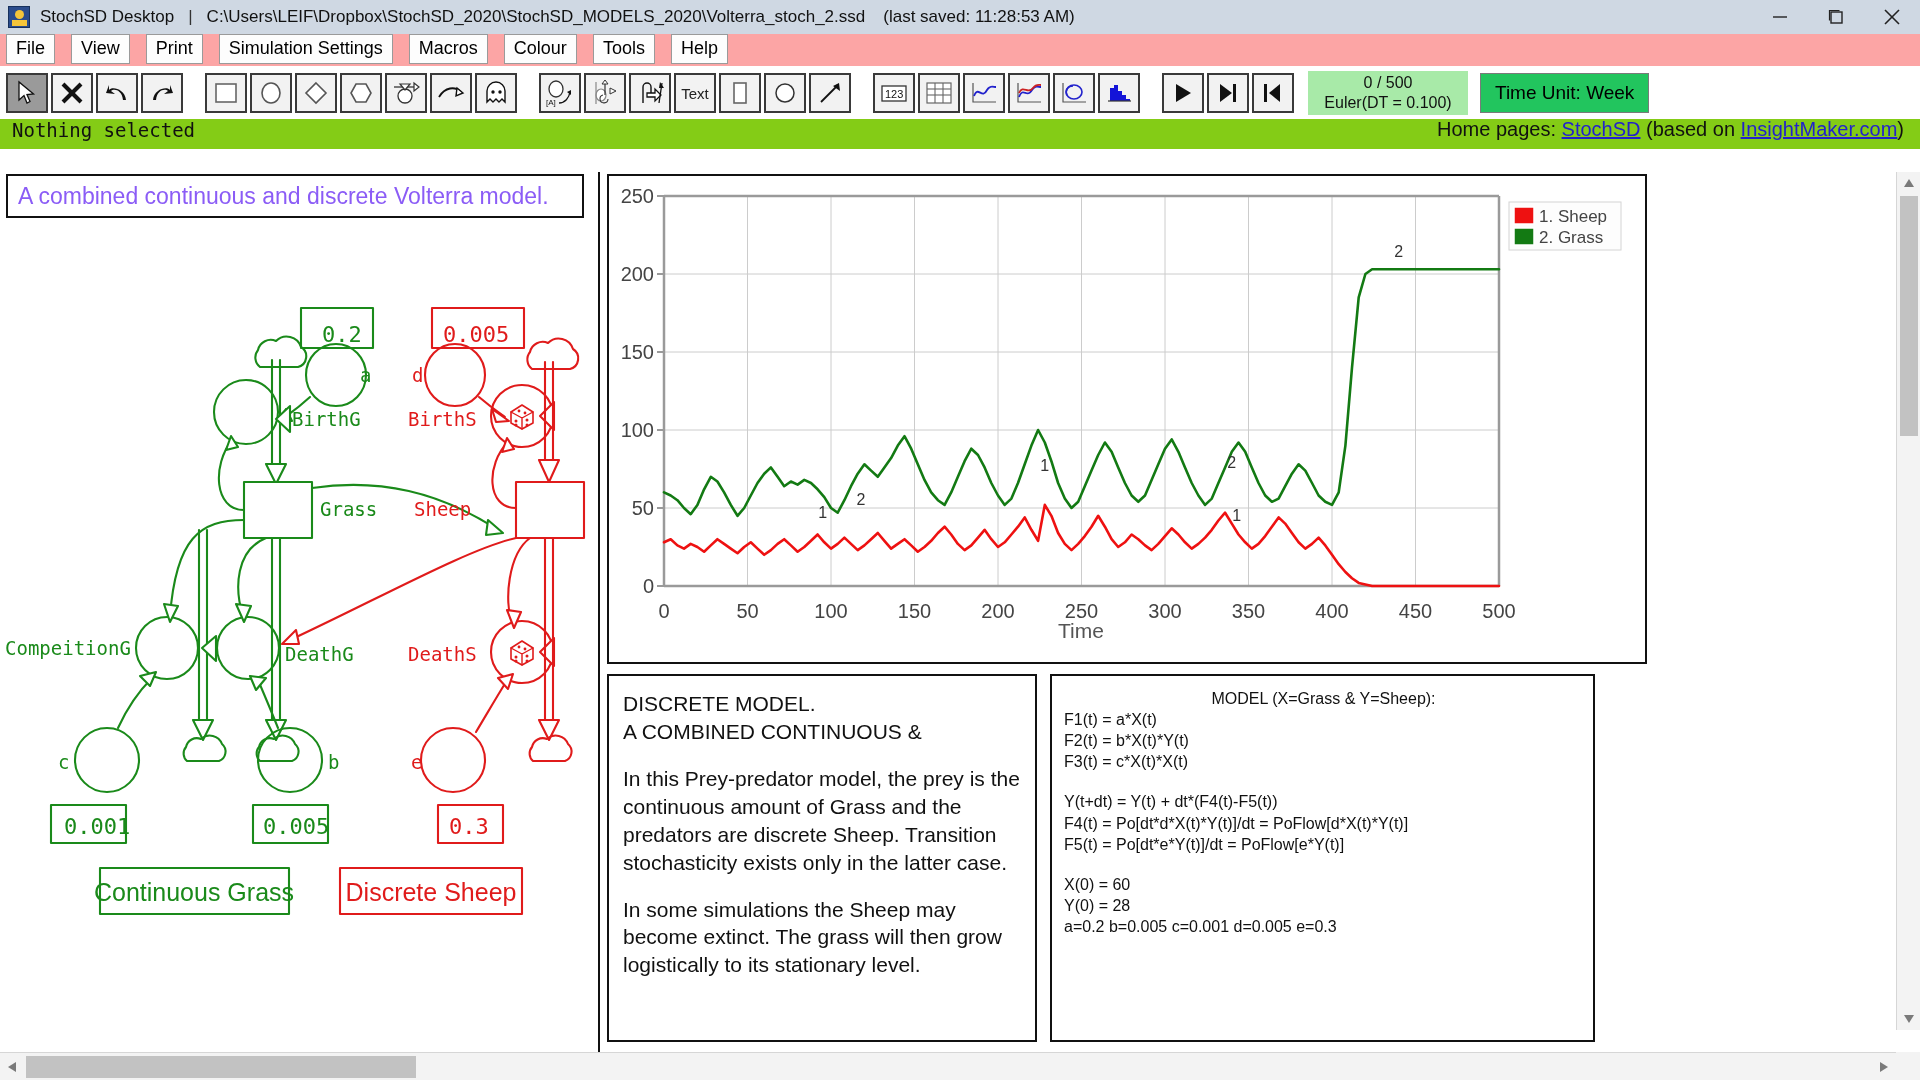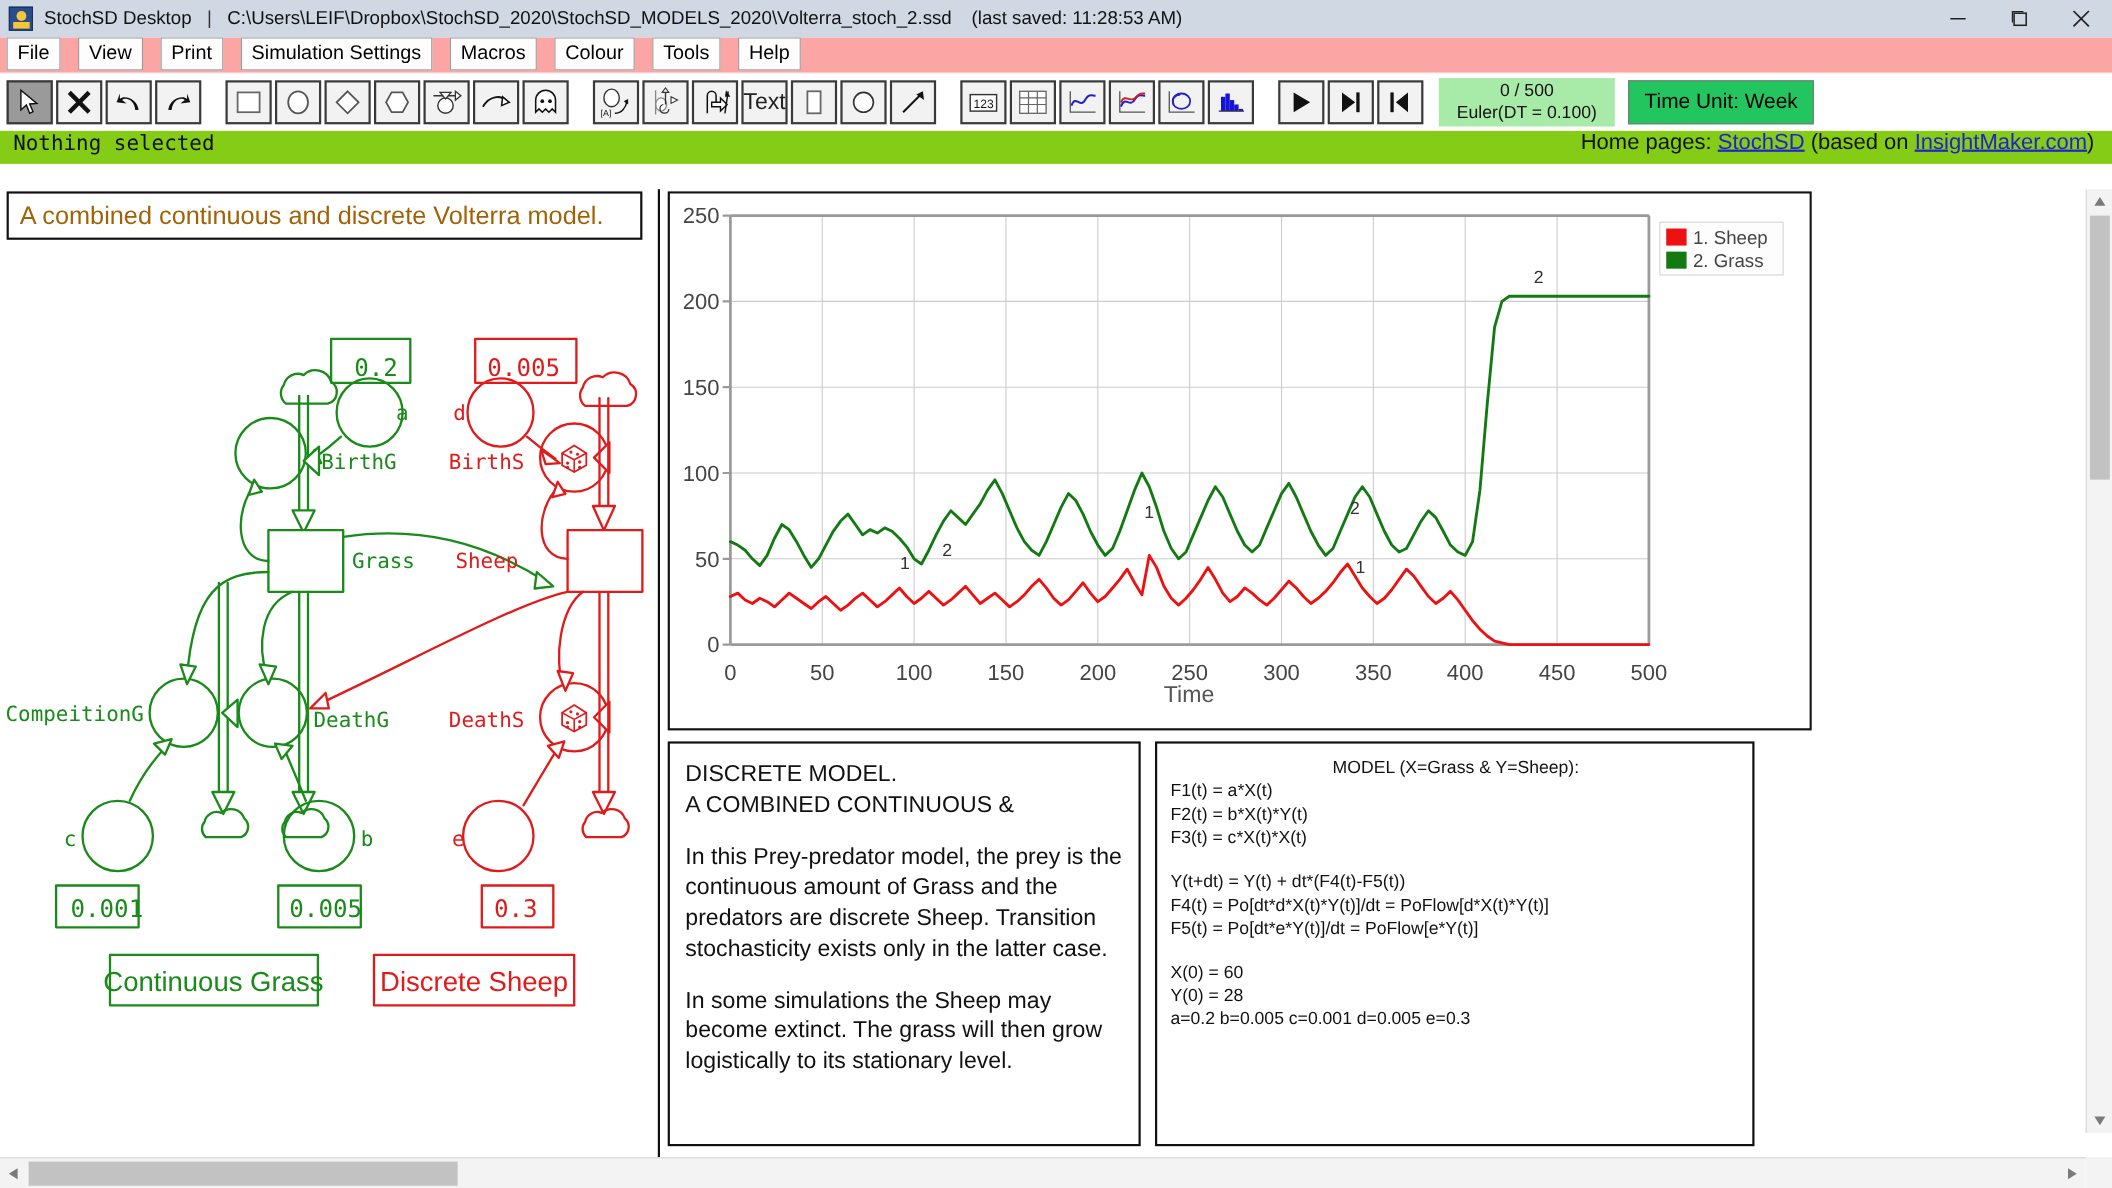--- a/index.html
+++ b/index.html
@@ -89,21 +89,21 @@
   .tgap { width: 22px; }
   .tbtn {
     width: 42px; height: 40px;
     border: 2px solid #3a3a3a;
     background: #f2f2f2;
     display: flex; align-items: center; justify-content: center;
     position: relative;
   }
   .tbtn.sel { background: #9a9a9a; }
   .tbtn svg { display: block; }
-  .tbtn .lbl { font-size: 21px; color: #222; }
+  .tbtn .lbl { font-size: 15px; color: #222; }
 
   #sim-status {
     margin-left: 14px;
     width: 160px; height: 44px;
     background: #a8eaa8;
     display: flex; flex-direction: column;
     align-items: center; justify-content: center;
     font-size: 16px; color: #111; line-height: 1.25;
   }
   #timeunit-btn {
@@ -153,21 +153,21 @@
     background: #fff;
     border-right: 2px solid #111;
   }
   #diagram-title {
     position: absolute; left: 6px; top: 2px;
     width: 578px; height: 44px;
     border: 2px solid #111;
     background: #fff;
     display: flex; align-items: center;
     padding-left: 10px;
-    font-size: 23px; color: #a16207;
+    font-size: 23px; color: #8b5cf6;
   }
   #diagram-svg { position: absolute; left: 0; top: 48px; }
 
   
   #right-col {
     position: absolute;
     left: 602px; top: 0;
     width: 1290px; height: 880px;
   }
   #chart-panel {

